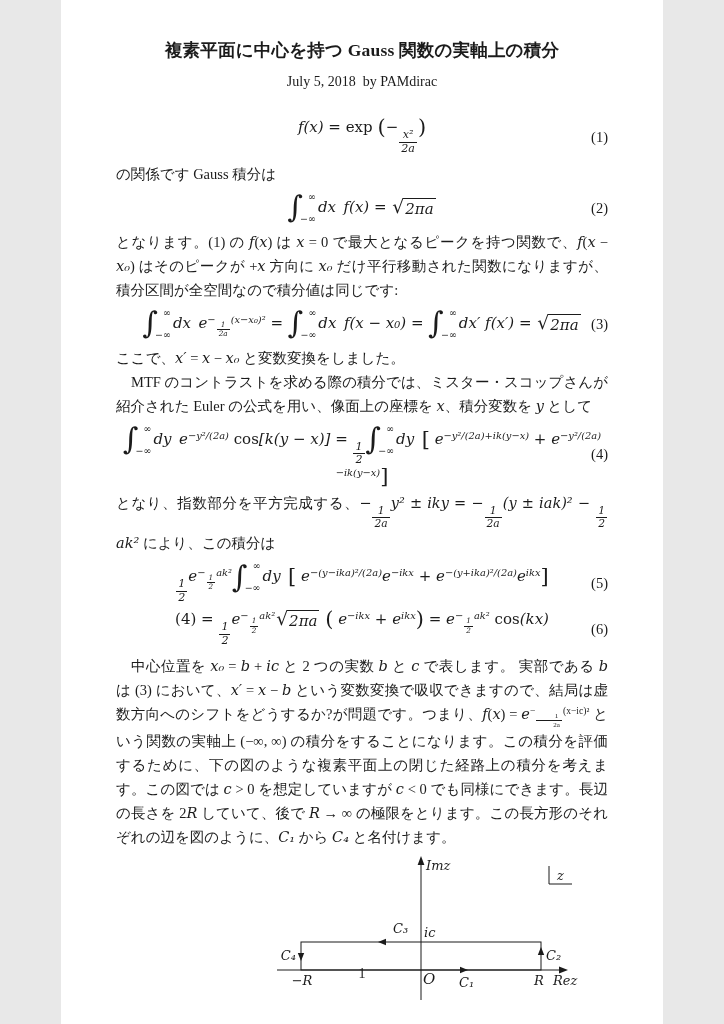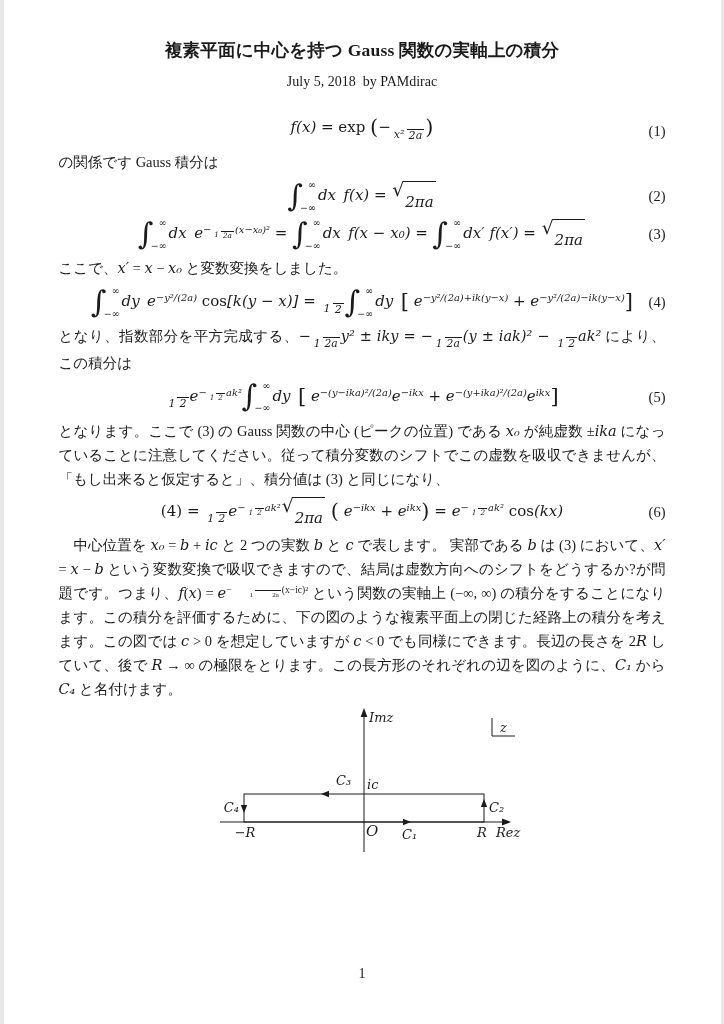--- a/index.html
+++ b/index.html
@@ -1,18 +1,18 @@
 <!DOCTYPE html>
 <html lang="ja"><head>
 <meta charset="utf-8">
 <style>
   html,body{margin:0;padding:0;background:#e8e8e8;}
   .page{
     position:relative;
-    width:717px;height:1024px;
+    width:602px;height:1024px;
     margin:0 auto;
     background:#ffffff;
     color:#1b1b1b;
     box-sizing:border-box;
     padding:38px 55px 0 55px;
     overflow:hidden;
     font-family:"Liberation Serif","DejaVu Serif",serif;
   }
   .title{
     font-size:17.5px;font-weight:bold;text-align:center;
@@ -33,36 +33,36 @@
   .eq .tag{
     position:absolute;right:0;top:50%;transform:translateY(-50%);
     font-style:normal;font-size:14.5px;
   }
   .math{font-family:"DejaVu Serif","Liberation Serif",serif;font-style:italic;}
   .m-rm{font-style:normal;}
   .m-it{font-style:italic;font-family:"DejaVu Serif","Liberation Serif",serif;}
   .m-thin{display:inline-block;width:0.18em;}
   .m-sup{font-size:0.66em;vertical-align:0.5em;line-height:0;}
   .m-frac{
-    display:inline-flex;flex-direction:row;align-items:center;
+    display:inline-flex;flex-direction:column;align-items:center;
     vertical-align:-0.55em;font-size:0.74em;line-height:1.15;margin:0 1px;
   }
   .m-frac .num{padding:0 2px;}
   .m-frac .den{border-top:1px solid currentColor;padding:0 2px;}
   .m-int{display:inline-flex;align-items:center;vertical-align:middle;margin:0 2px 0 0;}
   .m-int .sym{font-style:normal;font-size:30px;line-height:0.95;font-family:"DejaVu Serif",serif;}
   .m-int .lims{
     display:inline-flex;flex-direction:column;justify-content:space-between;
     height:32px;font-size:9.5px;line-height:1;
   }
   .m-int .up{margin-left:5px;}
   .m-int .lo{margin-left:-3px;}
   .m-sqrt{display:inline-flex;align-items:flex-start;vertical-align:middle;margin:0 1px;}
   .m-sqrt .rad{font-style:normal;font-size:1.25em;line-height:1;}
-  .m-sqrt .arg{border-top:1px solid currentColor;padding:11px 2px 0 2px;margin-left:-1px;}
+  .m-sqrt .arg{border-top:1px solid currentColor;padding:1px 2px 0 2px;margin-left:-1px;}
   .m-big{font-style:normal;font-size:1.4em;line-height:0;vertical-align:-0.08em;}
   
   .fig{margin:6px 0 0 0;}
   .fig svg{display:block;}
   .figtext{font-family:"DejaVu Serif","Liberation Serif",serif;font-style:italic;font-size:13px;fill:#1b1b1b;}
   .figtext.big{font-size:15px;}
   .stroke{stroke:#1b1b1b;stroke-width:1;fill:none;}
   .arrow{fill:#1b1b1b;stroke:none;}
   .pageno{
     position:absolute;top:966px;left:0;right:0;text-align:center;font-size:14px;
@@ -94,20 +94,21 @@
             <span class="up">∞</span>
             <span class="lo">−∞</span>
           </span>
         </span>dx<span class="m-thin"></span> f(x) = <span class="m-sqrt">
           <span class="rad">√</span>
           <span class="arg">2πa</span>
         </span></span>
     <span class="tag">(2)</span>
   </div>
 
+  <p class="para">となります。(1) の <span class="m-it">f</span>(<span class="m-it">x</span>) は <span class="m-it">x</span> = 0 で最大となるピークを持つ関数で、<span class="m-it">f</span>(<span class="m-it">x</span> − <span class="m-it">x₀</span>) はそのピークが +<span class="m-it">x</span> 方向に <span class="m-it">x₀</span> だけ平行移動された関数になりますが、積分区間が全空間なので積分値は同じです:</p>
 
   <div class="eq">
     <span class="math"><span class="m-int">
           <span class="sym">∫</span>
           <span class="lims">
             <span class="up">∞</span>
             <span class="lo">−∞</span>
           </span>
         </span>dx<span class="m-thin"></span> e<span class="m-sup">−<span class="m-frac">
             <span class="num">1</span>
@@ -126,20 +127,21 @@
           </span>
         </span>dx′ f(x′) = <span class="m-sqrt">
           <span class="rad">√</span>
           <span class="arg">2πa</span>
         </span></span>
     <span class="tag">(3)</span>
   </div>
 
   <p class="para">ここで、<span class="m-it">x′</span> = <span class="m-it">x</span> − <span class="m-it">x₀</span> と変数変換をしました。</p>
 
+  <p class="para indent">MTF のコントラストを求める際の積分では、ミスター・スコップさんが紹介された Euler の公式を用い、像面上の座標を <span class="m-it">x</span>、積分変数を <span class="m-it">y</span> として</p>
 
   <div class="eq">
     <span class="math"><span class="m-int">
           <span class="sym">∫</span>
           <span class="lims">
             <span class="up">∞</span>
             <span class="lo">−∞</span>
           </span>
         </span>dy<span class="m-thin"></span> e<span class="m-sup">−y²/(2a)</span> <span class="m-rm">cos</span>[k(y − x)] = <span class="m-frac">
           <span class="num">1</span>
@@ -175,21 +177,20 @@
           </span>ak²</span><span class="m-int">
           <span class="sym">∫</span>
           <span class="lims">
             <span class="up">∞</span>
             <span class="lo">−∞</span>
           </span>
         </span>dy<span class="m-thin"></span> <span class="m-big">[</span> e<span class="m-sup">−(y−ika)²/(2a)</span>e<span class="m-sup">−ikx</span> + e<span class="m-sup">−(y+ika)²/(2a)</span>e<span class="m-sup">ikx</span><span class="m-big">]</span></span>
     <span class="tag">(5)</span>
   </div>
 
-  <p class="para">となります。ここで (3) の Gauss 関数の中心 (ピークの位置) である <span class="m-it">x₀</span> が純虚数 ±<span class="m-it">ika</span> になっていることに注意してください。従って積分変数のシフトでこの虚数を吸収できませんが、「もし出来ると仮定すると」、積分値は (3) と同じになり、</p>
 
   <div class="eq">
     <span class="math"><span class="m-rm">(4)</span> = <span class="m-frac">
           <span class="num">1</span>
           <span class="den">2</span>
         </span>e<span class="m-sup">−<span class="m-frac">
             <span class="num">1</span>
             <span class="den">2</span>
           </span>ak²</span><span class="m-sqrt">
           <span class="rad">√</span>

